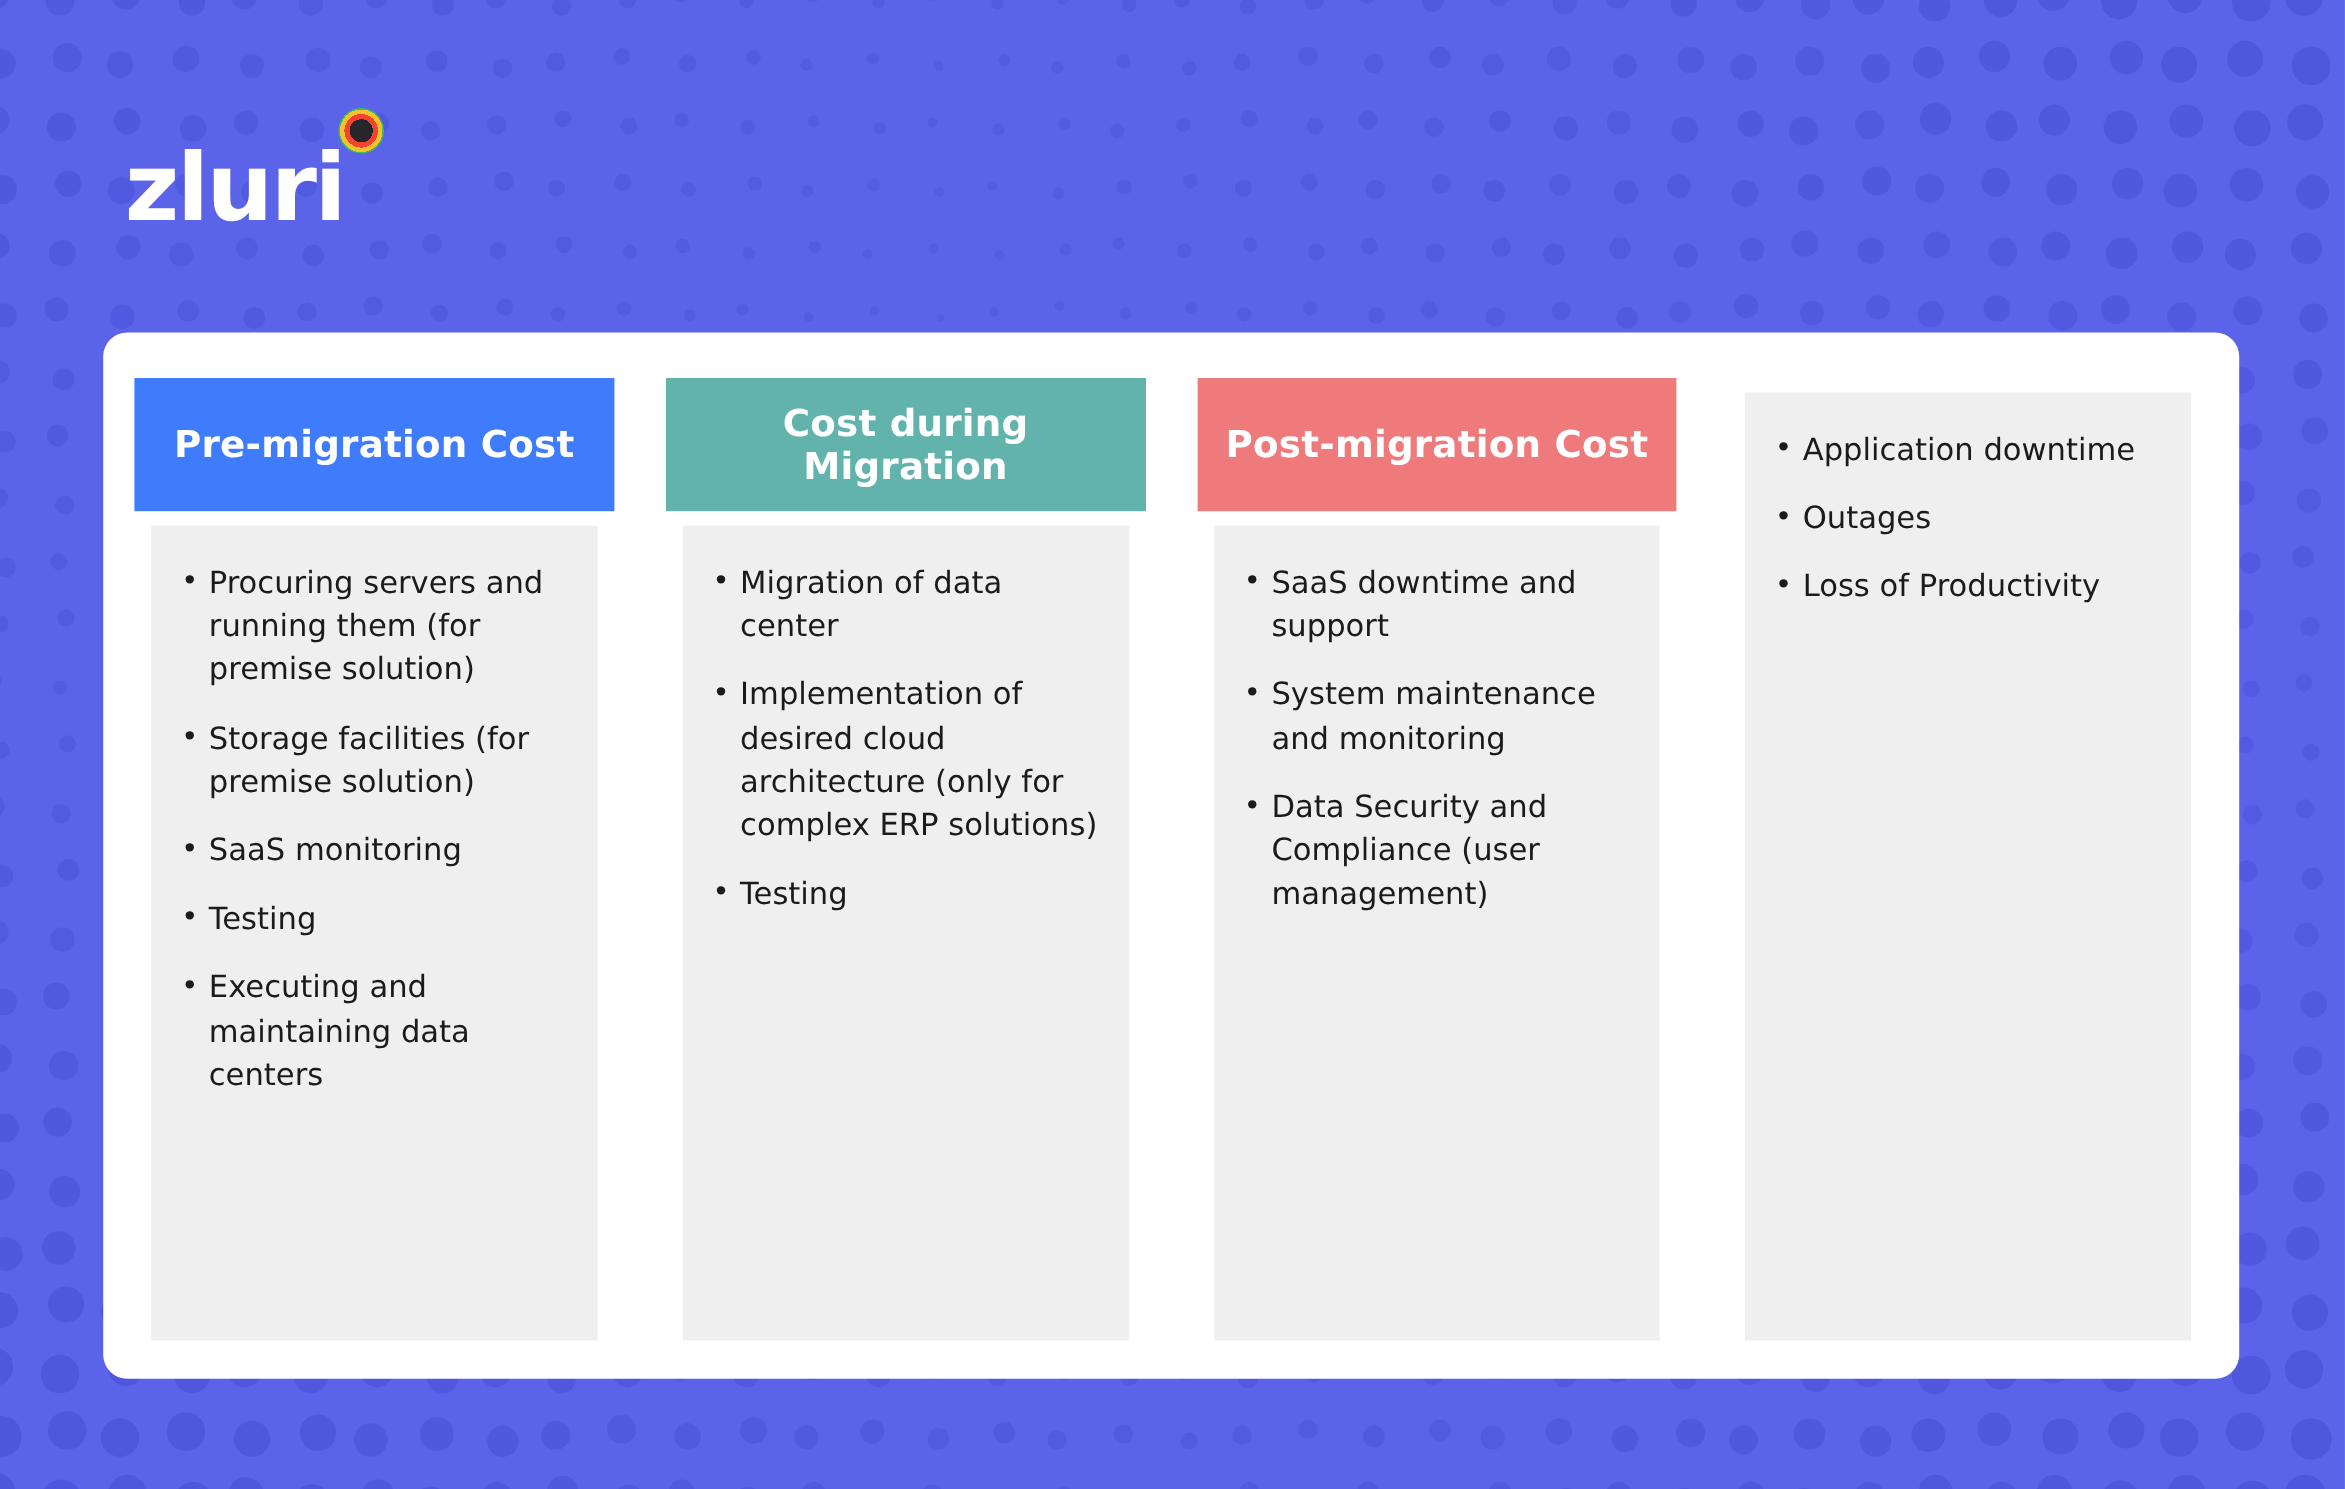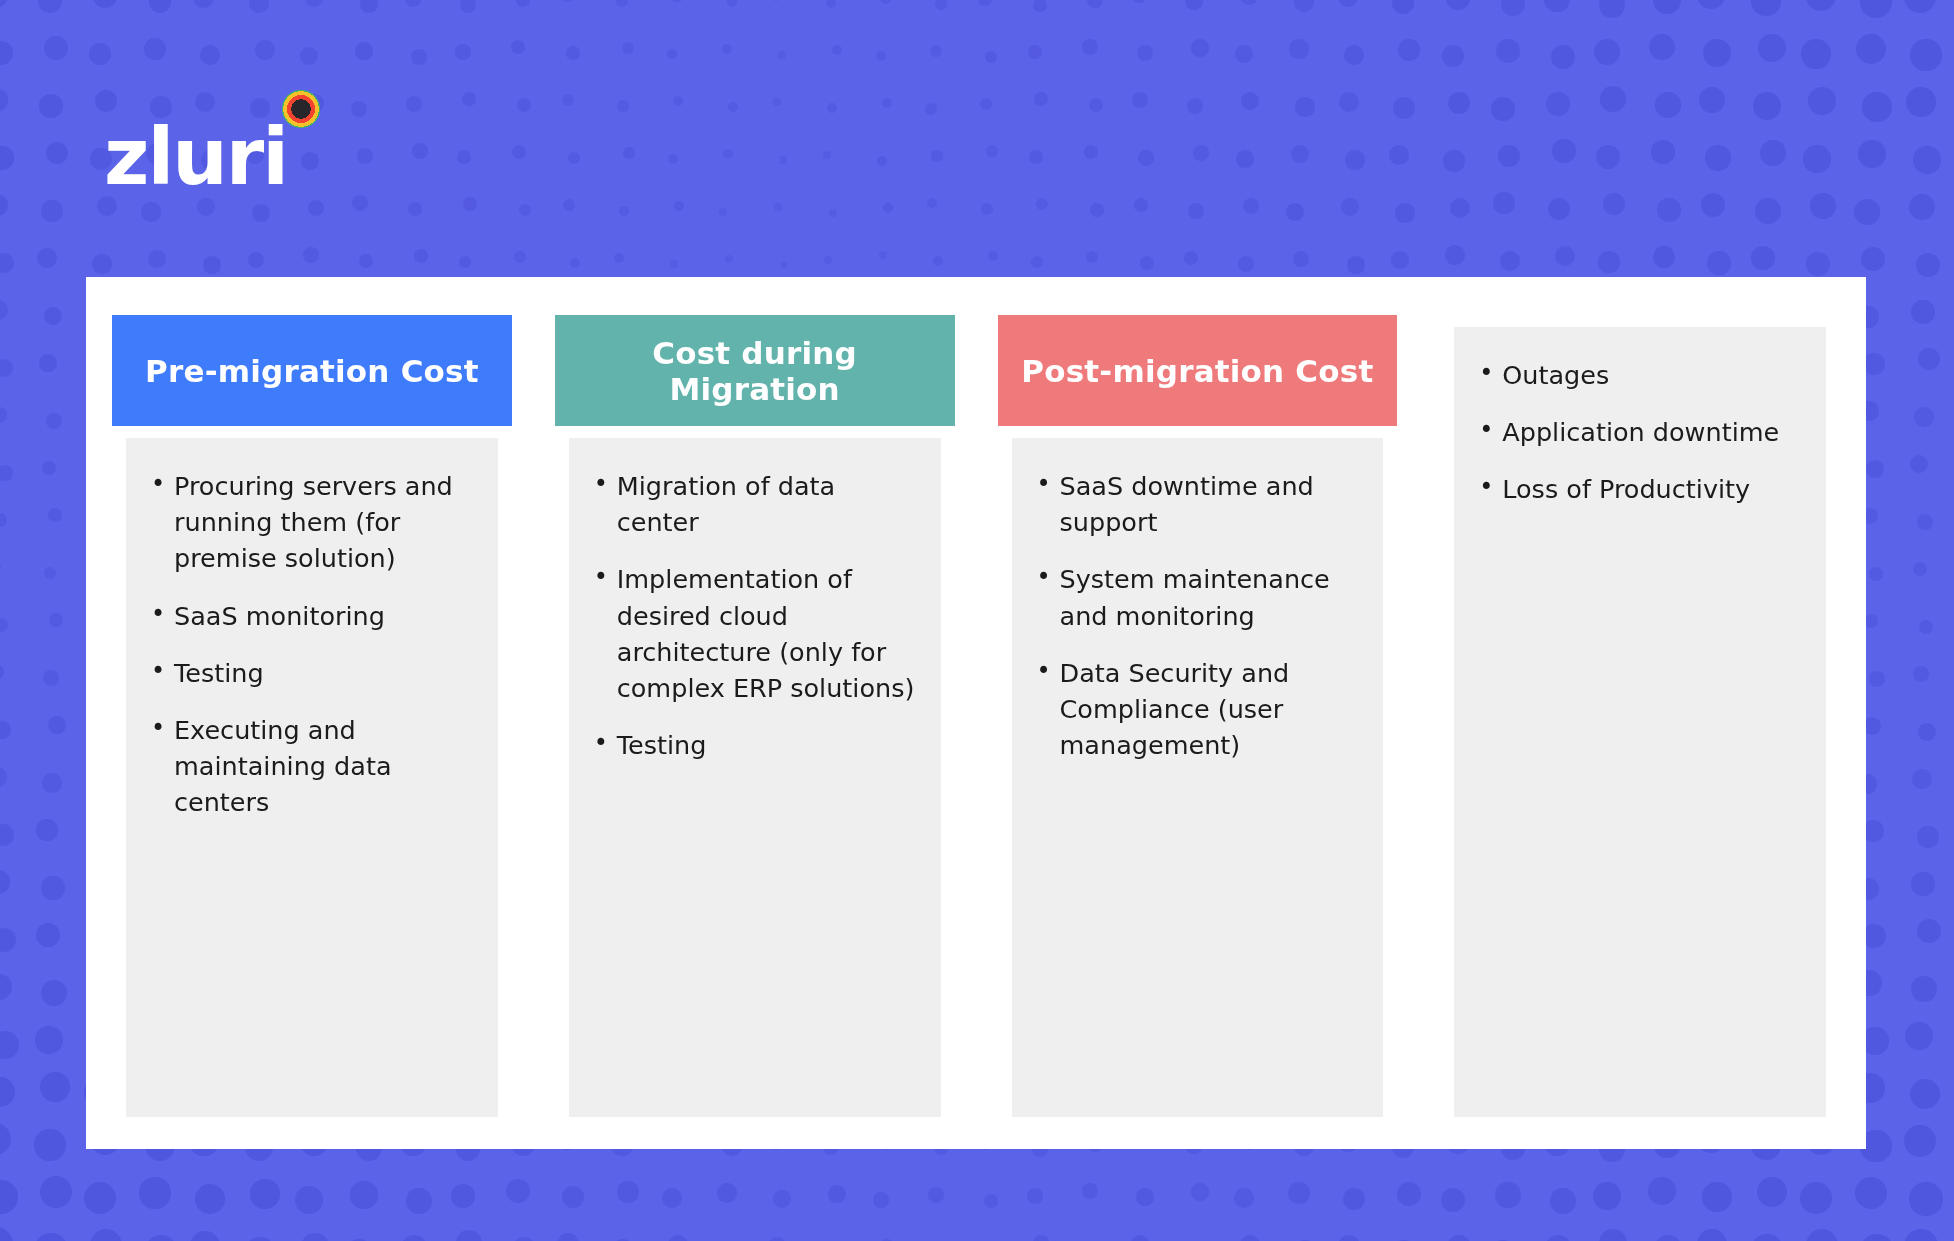--- a/index.html
+++ b/index.html
@@ -68,20 +68,21 @@
   }
 
   
   .card {
     position: absolute;
     left: 86px;
     top: 277px;
     width: 1780px;
     height: 872px;
     background: #ffffff;
+    border-radius: 20px;
   }
 
   .columns {
     position: absolute;
     left: 26px;
     top: 38px;
     right: 26px;
     bottom: 32px;
     display: flex;
     gap: 43px;
@@ -1067,20 +1068,21 @@
   <div class="logo-dot"></div>
 </div>
 
 <div class="card">
   <div class="columns" id="columns">
       <div class="col">
         <div class="col-header" style="background: rgb(63, 124, 251);">Pre-migration Cost</div>
         <div class="col-body">
           <ul class="bullets">
             <li>Procuring servers and running them (for premise solution)</li>
+            <li>Storage facilities (for premise solution)</li>
             <li>SaaS monitoring</li>
             <li>Testing</li>
             <li>Executing and maintaining data centers</li>
           </ul>
         </div>
       </div>
       <div class="col">
         <div class="col-header" style="background: rgb(98, 179, 172);">Cost during Migration</div>
         <div class="col-body">
           <ul class="bullets">
@@ -1096,20 +1098,20 @@
           <ul class="bullets">
             <li>SaaS downtime and support</li>
             <li>System maintenance and monitoring</li>
             <li>Data Security and Compliance (user management)</li>
           </ul>
         </div>
       </div>
       <div class="col">
         <div class="col-body">
           <ul class="bullets">
+            <li>Application downtime</li>
             <li>Outages</li>
-            <li>Application downtime</li>
             <li>Loss of Productivity</li>
           </ul>
         </div>
       </div>
     </div>
 </div>
 
 </body></html>

